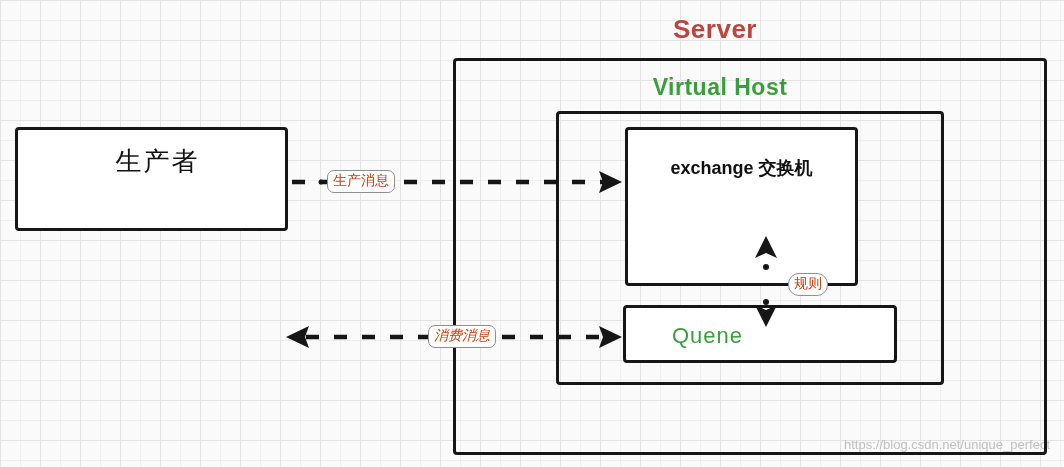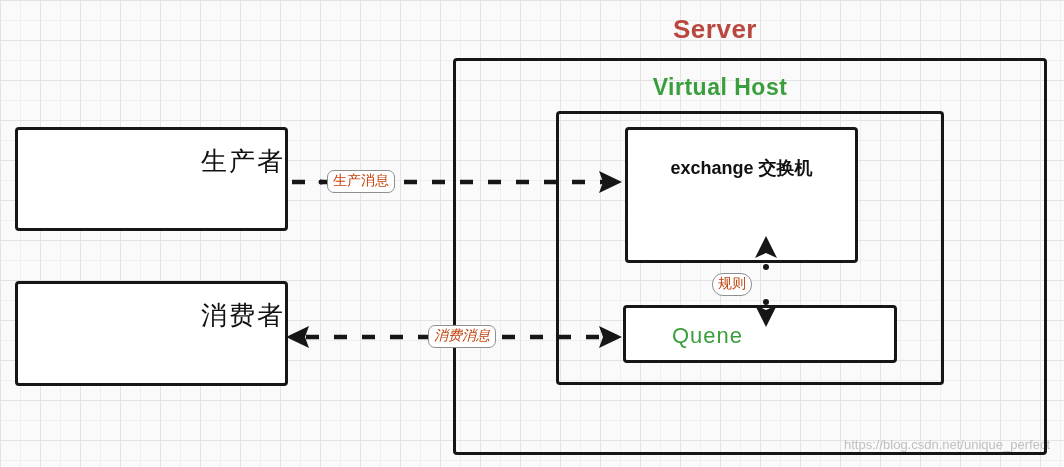--- a/index.html
+++ b/index.html
@@ -30,25 +30,25 @@
     font-weight:700;
     letter-spacing:.5px;
     white-space:nowrap;
   }
   .server-title{left:615px;top:14px;width:200px;font-size:26px;color:#b9473f;}
   .vh-title{left:620px;top:74px;width:200px;font-size:23px;color:#3a9e3c;}
   .server-box{left:453px;top:58px;width:594px;height:397px;}
   .vh-box{left:556px;top:111px;width:388px;height:274px;}
   .producer-box{left:15px;top:127px;width:273px;height:104px;}
   .consumer-box{left:15px;top:281px;width:273px;height:105px;}
-  .exchange-box{left:625px;top:127px;width:233px;height:136px;}
+  .exchange-box{left:625px;top:127px;width:233px;height:159px;}
   .queue-box{left:623px;top:305px;width:274px;height:58px;}
   .cn-node-label{
     position:absolute;left:12px;right:0;top:14px;
-    text-align:right;
+    text-align:center;
     font-family:"Liberation Serif","DejaVu Serif",serif;
     font-size:26px;color:#111;
     letter-spacing:2px;
   }
   .exchange-label{
     position:absolute;left:0;right:0;top:26px;
     text-align:center;
     font-size:18px;color:#111;font-weight:600;
   }
   .queue-label{
@@ -61,21 +61,21 @@
     border:1px solid #8f8f8f;
     border-radius:7px;
     padding:2px 5px 3px 5px;
     font-family:"Liberation Serif","DejaVu Serif",serif;
     font-size:14px;color:#c2410c;
     white-space:nowrap;
     line-height:1.15;
   }
   .produce-pill{left:327px;top:170px;}
   .consume-pill{left:428px;top:325px;font-style:italic;}
-  .rule-pill{left:712px;top:273px;border-radius:11px;}
+  .rule-pill{left:788px;top:273px;border-radius:11px;}
   .overlay{position:absolute;left:0;top:0;pointer-events:none;}
   .watermark{
     position:absolute;
     left:770px;top:437px;width:280px;
     text-align:right;
     font-size:13px;
     color:rgba(185,185,185,0.9);
     white-space:nowrap;
     z-index:0;
   }
@@ -91,23 +91,20 @@
   <div class="watermark">https://blog.csdn.net/unique_perfect</div>
 
   <div class="box transparent-box server-box layer1"></div>
   <div class="box transparent-box vh-box layer1"></div>
 
   <div class="title vh-title layer2">Virtual Host</div>
   <div class="title server-title layer2">Server</div>
 
   <div class="box node producer-box layer1">
     <span class="cn-node-label">生产者</span>
-  </div>
-  <div class="box node consumer-box layer1">
-    <span class="cn-node-label">消费者</span>
   </div>
   <div class="box node exchange-box layer1">
     <span class="exchange-label">exchange 交换机</span>
   </div>
   <div class="box node queue-box layer1">
     <span class="queue-label">Quene</span>
   </div>
 
   <svg class="overlay layer2" width="1064" height="467" viewBox="0 0 1064 467">
 

